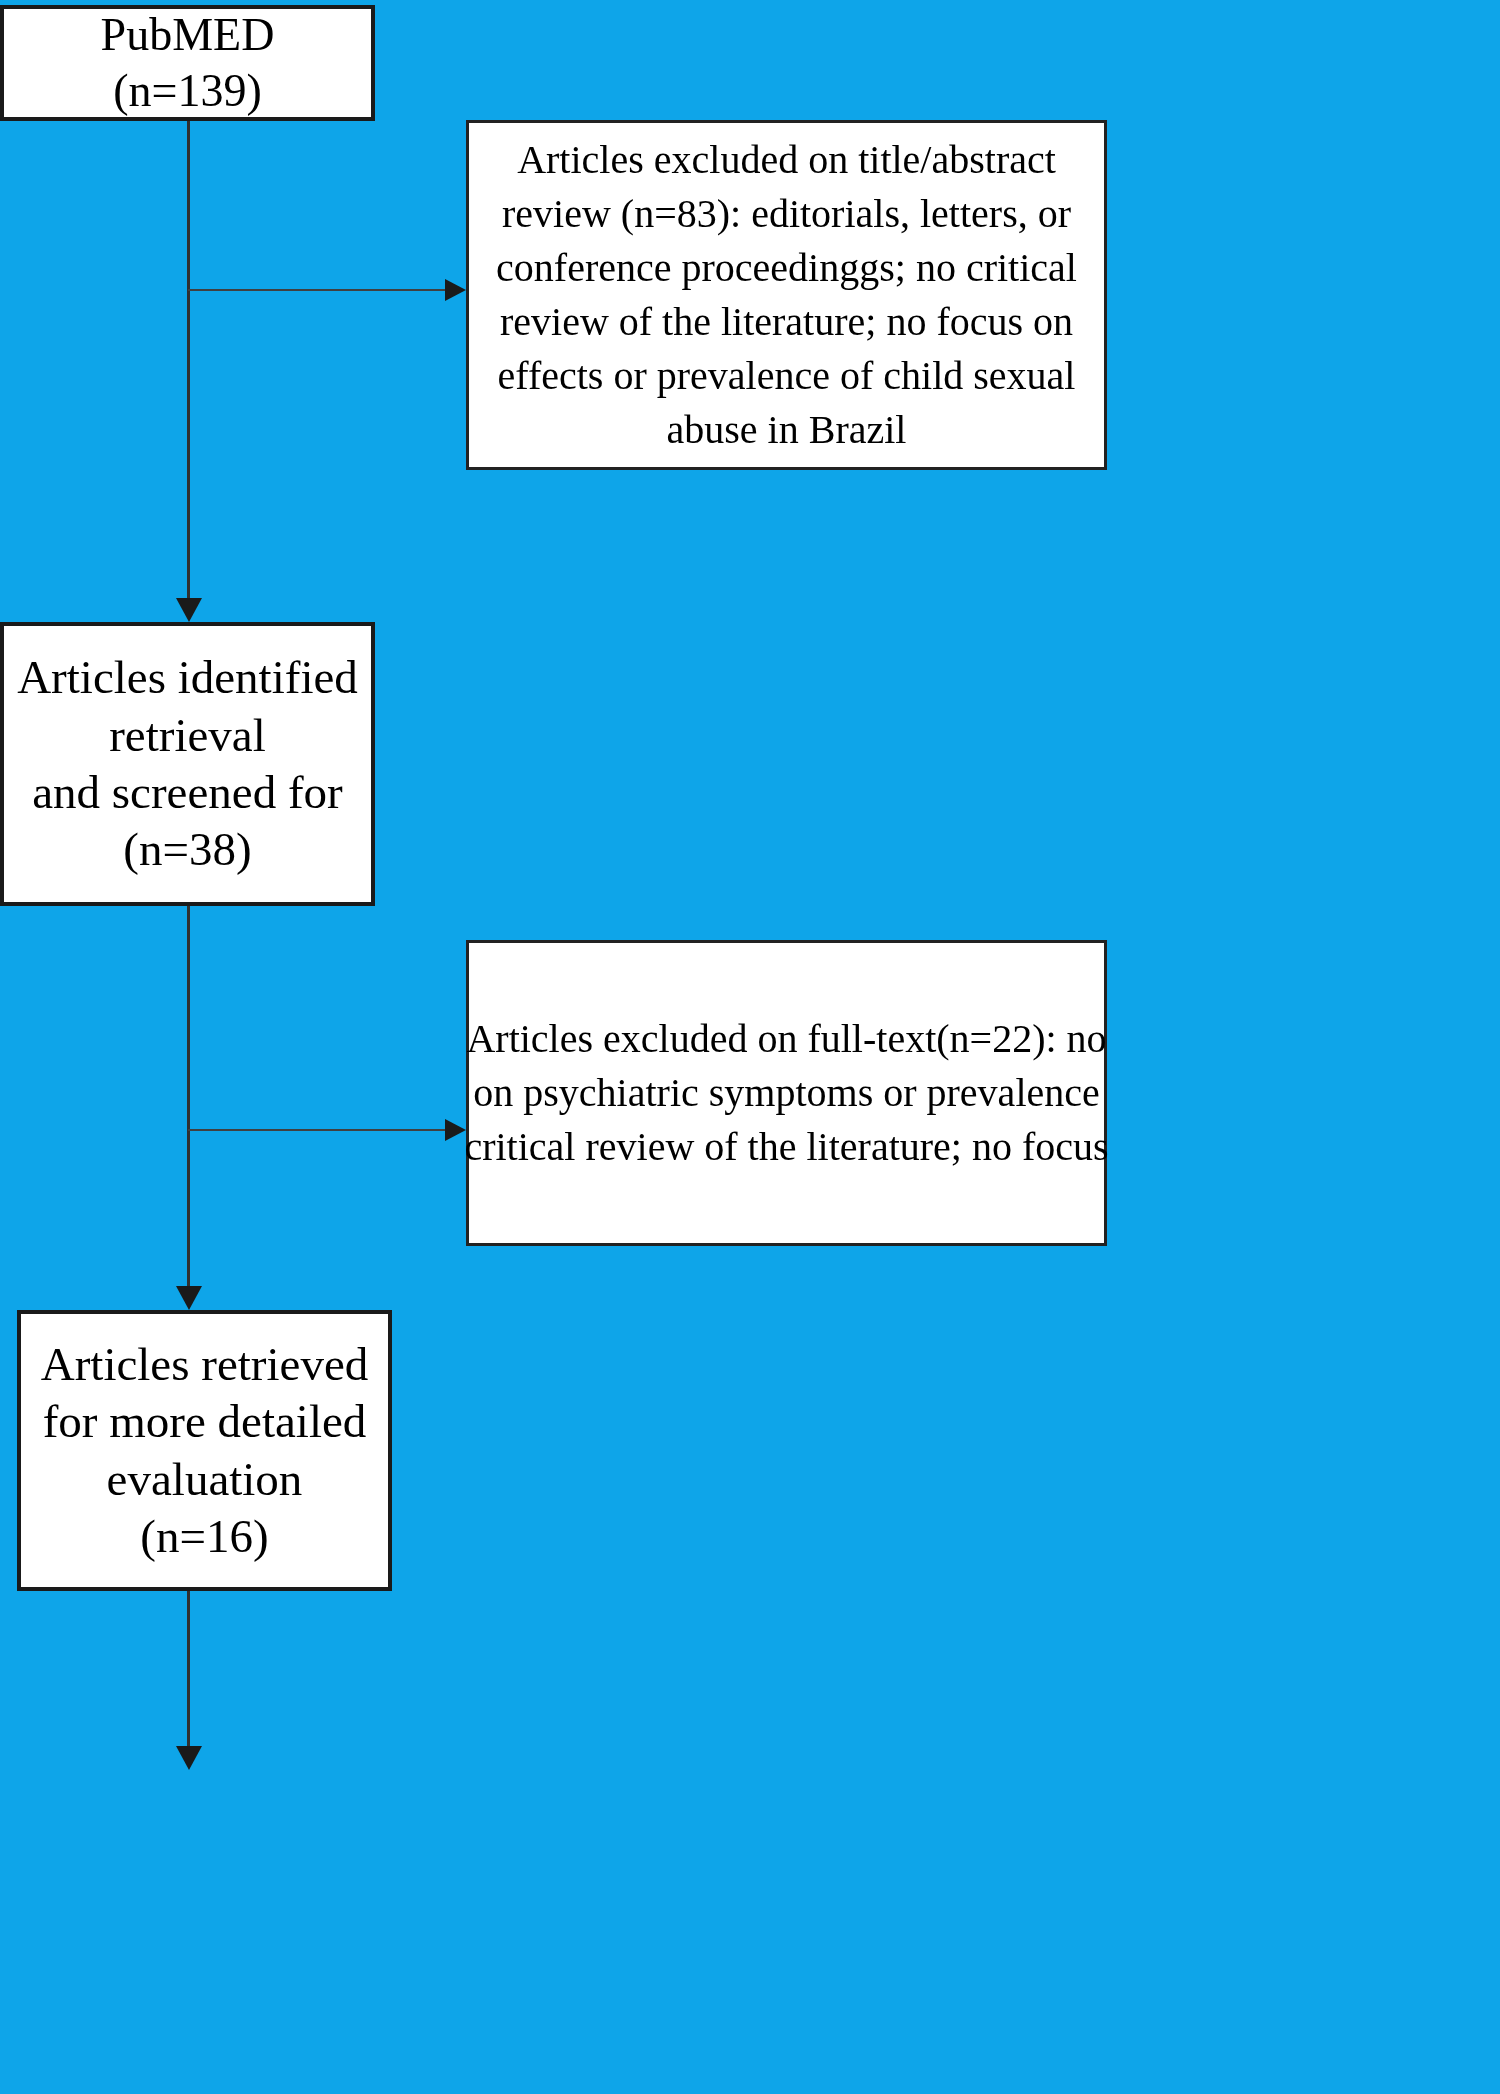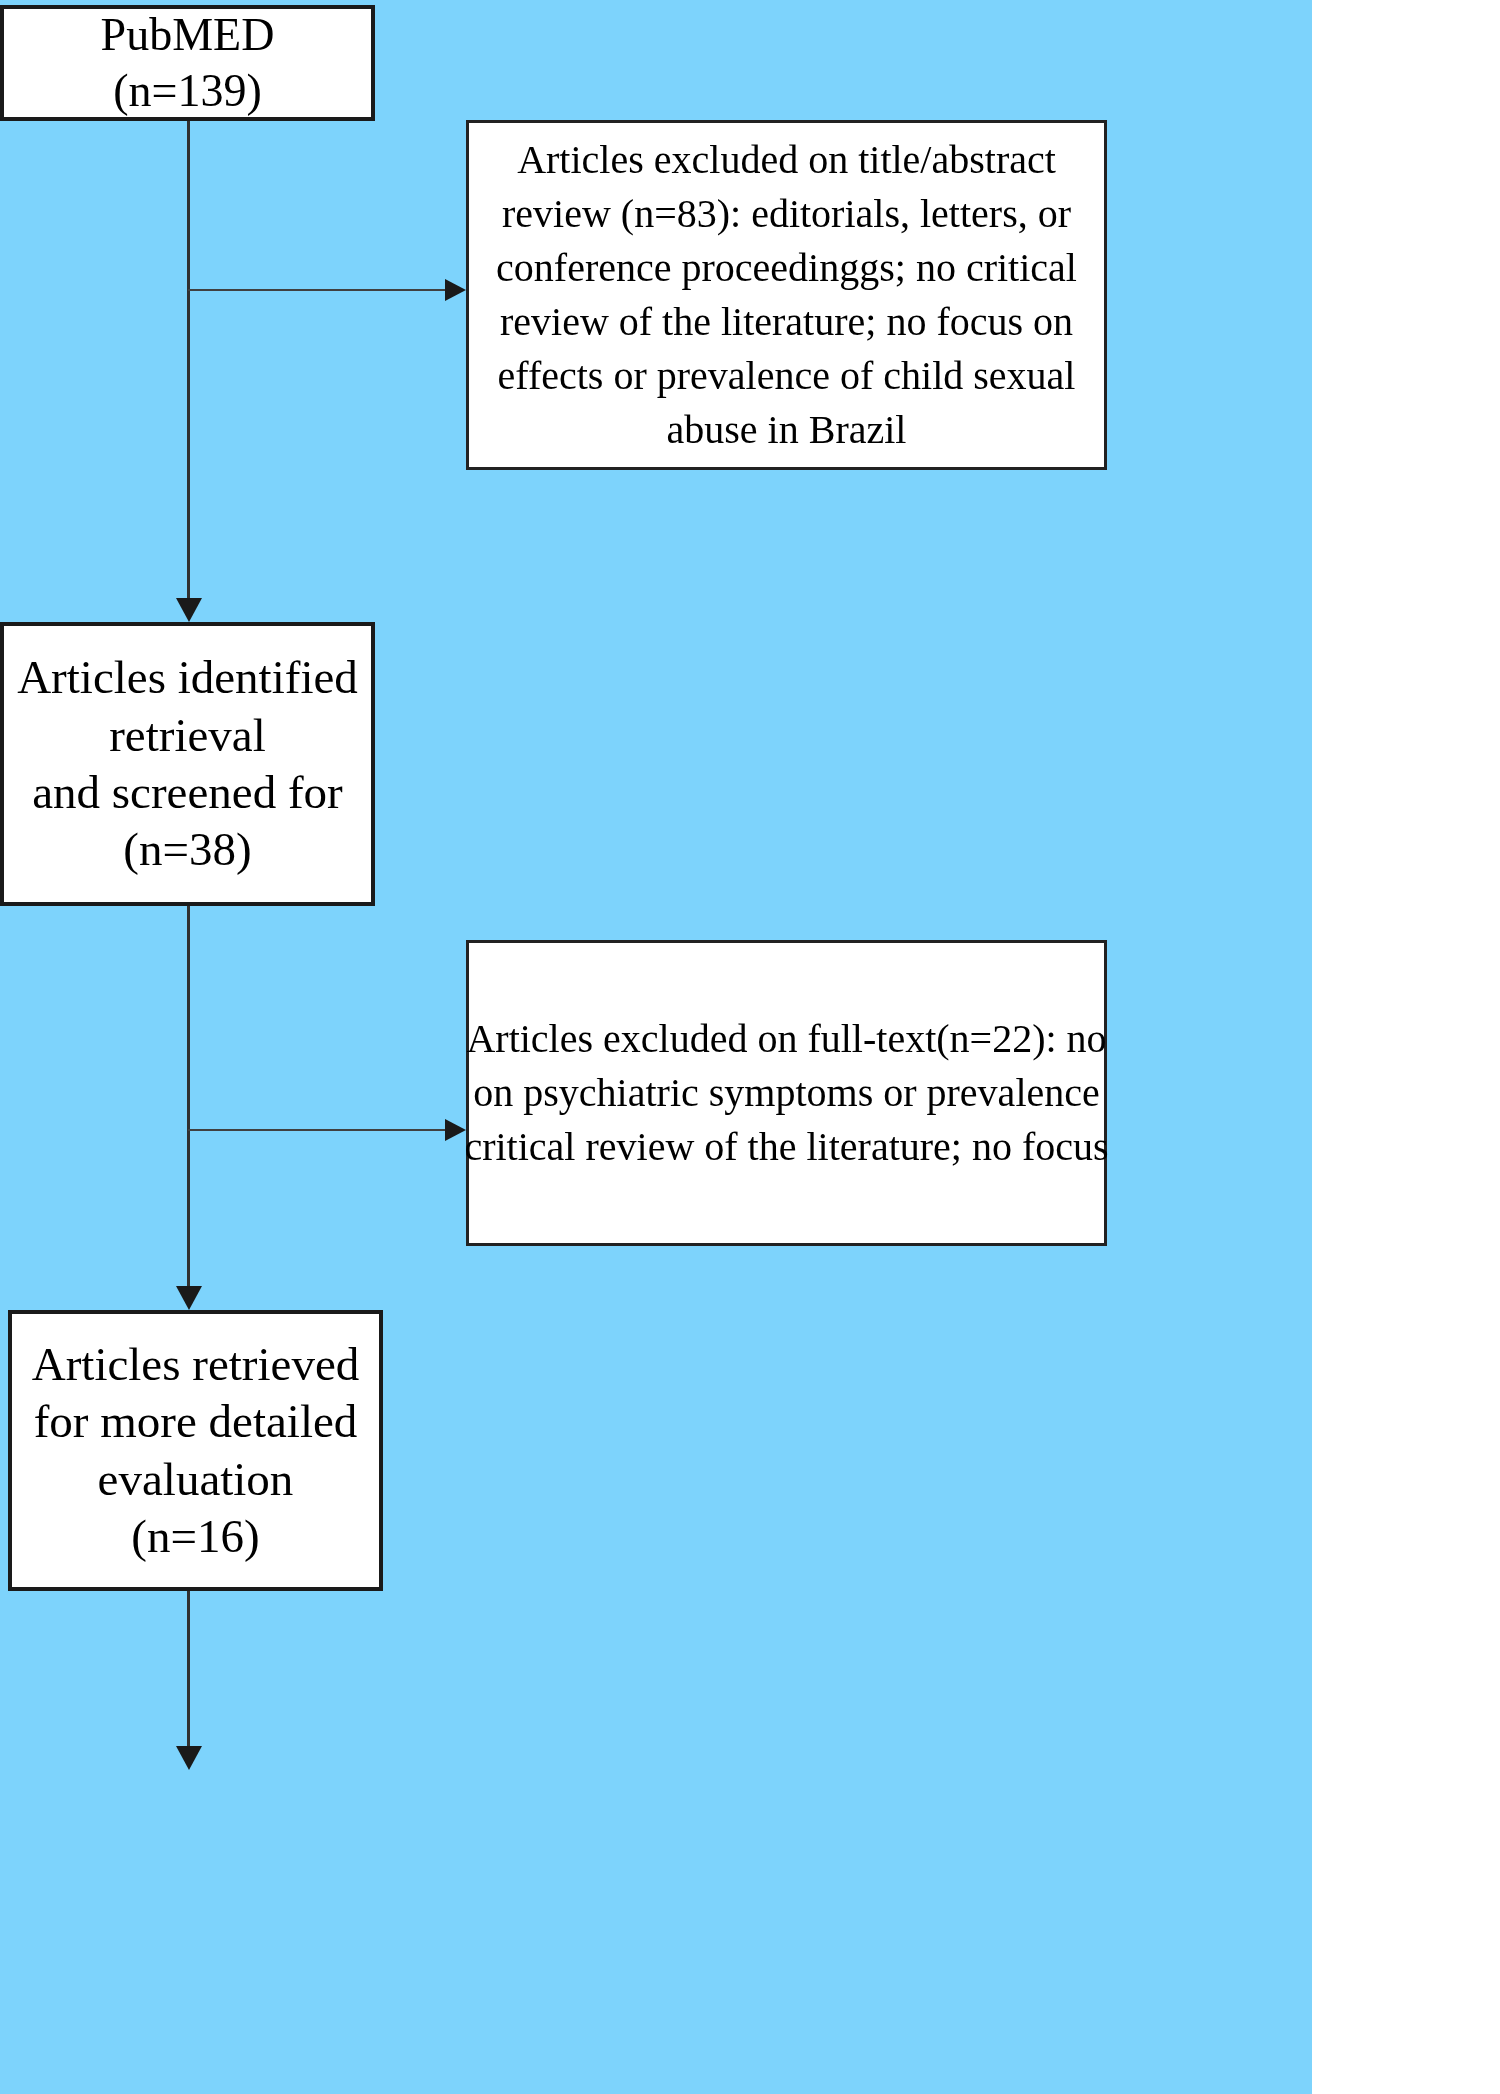--- a/index.html
+++ b/index.html
@@ -2,23 +2,23 @@
 <html><head>
 <meta charset="utf-8">
 <style>
   html, body {
     margin: 0;
     padding: 0;
     background: #ffffff;
   }
   #canvas {
     position: relative;
-    width: 1312px;
+    width: 1500px;
     height: 2094px;
-    background: #7dd3fc;
+    background: #0ea5e9;
     font-family: "Liberation Serif", "DejaVu Serif", serif;
     color: #000000;
     overflow: hidden;
   }
 
   
   .flowbox {
     position: absolute;
     box-sizing: border-box;
     border: 4px solid #1a1a1a;
@@ -34,21 +34,21 @@
     border-color: #222222;
   }
   .line {
     display: block;
     white-space: pre;
   }
 
   
   #box-source   { left: 0px;  top: 5px;    width: 375px; height: 116px; }
   #box-screened { left: 0px;  top: 622px;  width: 375px; height: 284px; }
-  #box-retrieved{ left: 8px;  top: 1310px; width: 375px; height: 281px; }
+  #box-retrieved{ left: 17px;  top: 1310px; width: 375px; height: 281px; }
   #box-included { left: 0px;  top: 1770px; width: 375px; height: 316px; }
 
   
   #box-excluded-1 { left: 466px; top: 120px; width: 641px; height: 350px; }
   #box-excluded-2 { left: 466px; top: 940px; width: 641px; height: 306px; }
 
   .stage-text  { font-size: 46px; line-height: 1.22; }
   .stage-text.big { font-size: 47px; }
   .excl-text   { font-size: 40px; line-height: 1.35; padding: 0 28px; }
 

